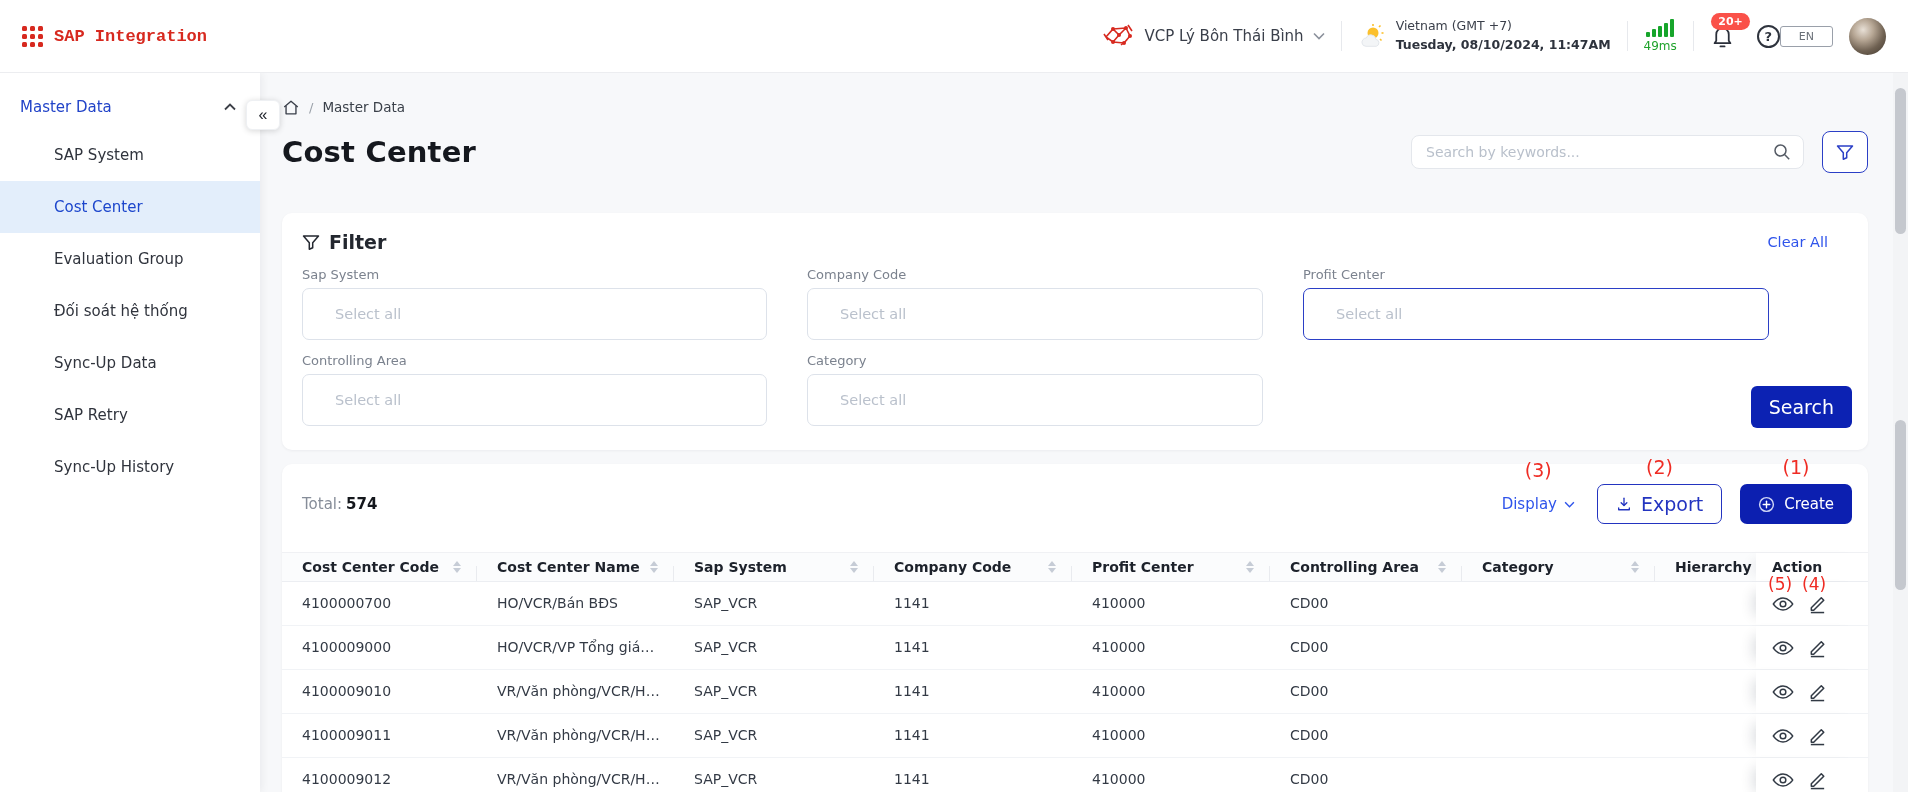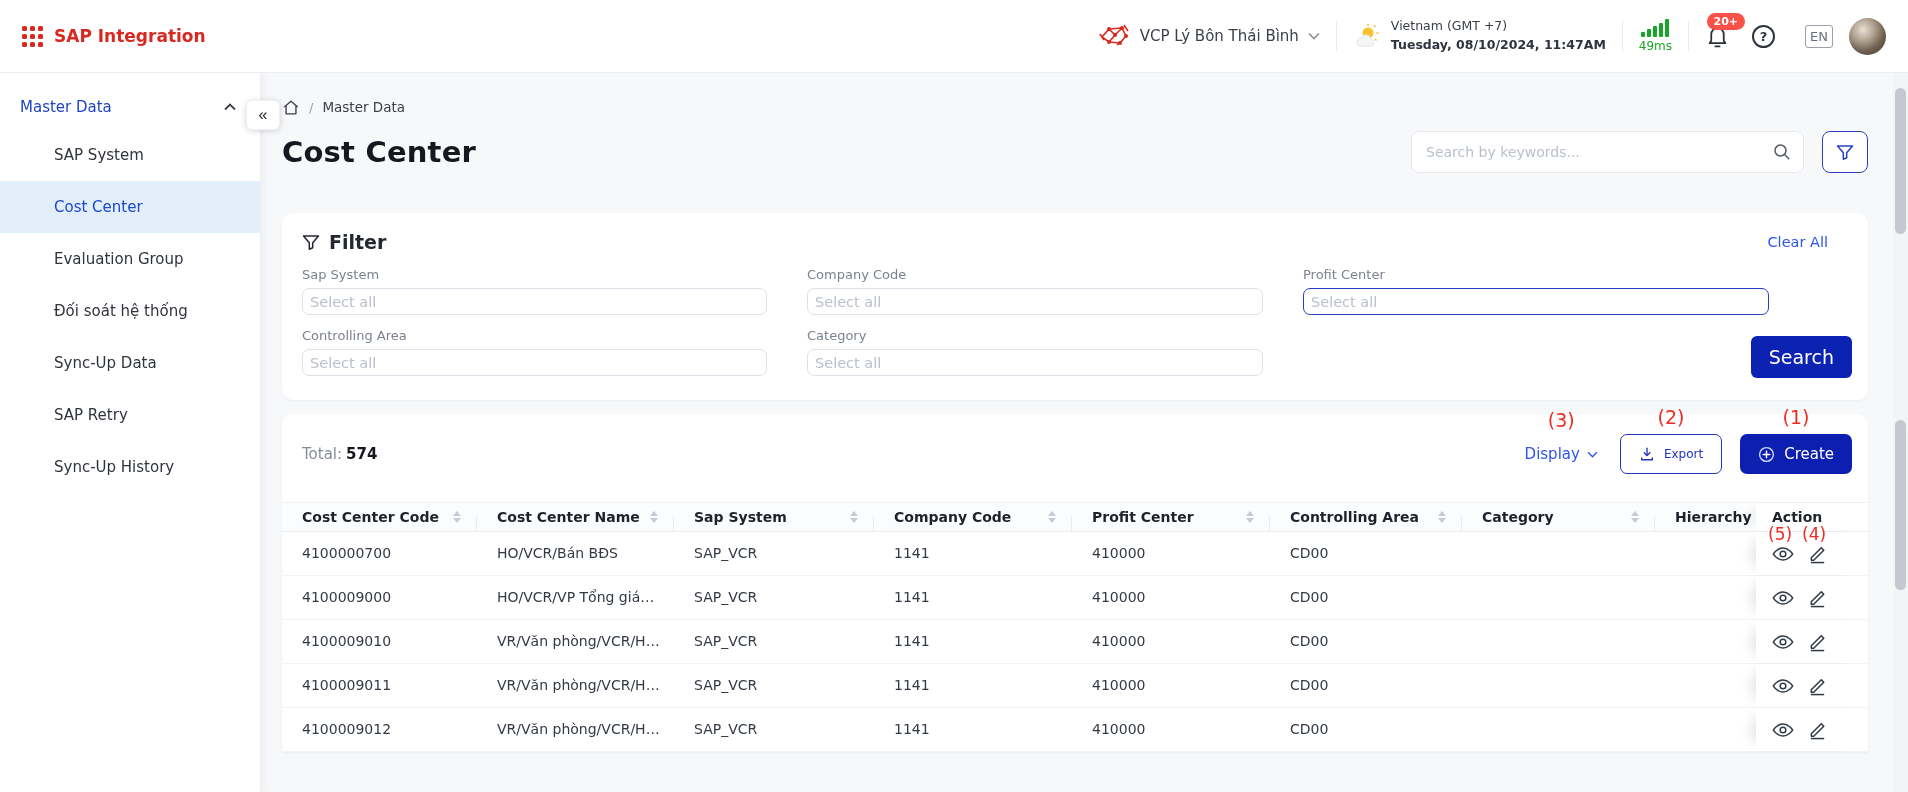--- a/index.html
+++ b/index.html
@@ -7,21 +7,21 @@
   body {
     font-family:"DejaVu Sans","Liberation Sans",sans-serif;
     background:#f7f8fa; color:#2a2f3a; font-size:14px;
   }
   
   .topbar{
     position:fixed; top:0; left:0; width:1908px; height:73px;
     background:#fff; border-bottom:1px solid #ecedf0;
     display:flex; align-items:center; padding:0 22px; z-index:20;
   }
-  .logo-wrap{display:flex;align-items:center;gap:11px;}
+  .logo-wrap{display:flex;align-items:center;gap:11px;font-family:Liberation Mono, monospace;}
   .grid-logo{display:grid;grid-template-columns:repeat(3,5px);grid-template-rows:repeat(3,5px);gap:3px;}
   .grid-logo i{width:5px;height:5px;border-radius:1.5px;background:#d7291f;display:block;}
   .app-title{font-size:17px;font-weight:700;color:#d7291f;}
   .topbar-right{margin-left:auto;display:flex;align-items:center;}
   .user-menu{display:flex;align-items:center;gap:9px;cursor:pointer;}
   .user-name{font-size:15px;color:#3a3f4a;}
   .v-div{width:1px;height:30px;background:#e7e9ed;margin:0 16px;}
   .tz{font-size:12.5px;line-height:1.5;margin-left:10px;}
   .tz-region{color:#3a3f4a;}
   .tz-datetime{color:#2e333d;font-weight:700;}
@@ -37,21 +37,21 @@
     position:absolute;top:-11px;right:-15px;background:#fa5149;color:#fff;
     font-size:11px;font-weight:700;padding:2px 7px;border-radius:10px;line-height:1.2;
   }
   .help-icon{
     width:23px;height:23px;border:2px solid #2e333d;border-radius:50%;
     display:flex;align-items:center;justify-content:center;
     font-size:13px;font-weight:700;color:#2e333d;margin-left:16px;cursor:pointer;
   }
   .lang-box{
     border:1px solid #9aa0aa;border-radius:3px;color:#6a7078;
-    font-size:13px;padding:3px 4px;margin-left:30px;cursor:pointer;
+    font-size:11px;padding:3px 18px;margin-left:0;cursor:pointer;
   }
   .avatar{
     width:37px;height:37px;border-radius:50%;margin-left:16px;cursor:pointer;
     background:radial-gradient(circle at 38% 32%, #e8e0d6 0%, #b7a795 30%, #6f6152 62%, #3e362c 100%);
   }
   
   .sidebar{
     position:fixed;left:0;top:73px;bottom:0;width:260px;background:#fff;
     box-shadow:2px 0 8px rgba(15,23,42,.06);padding-top:12px;z-index:10;
   }
@@ -75,21 +75,21 @@
     position:absolute;left:260px;top:73px;right:0;bottom:0;
     padding:24px 40px 0 22px;overflow:hidden;
   }
   .breadcrumb{display:flex;align-items:center;gap:9px;height:20px;}
   .crumb-sep{color:#9aa0a8;font-size:13px;}
   .crumb{color:#3a4049;font-size:13.5px;}
   .title-row{display:flex;align-items:center;justify-content:space-between;margin-top:14px;width:1586px;}
   .page-title{font-size:29px;font-weight:700;color:#15181e;letter-spacing:.2px;}
   .title-actions{display:flex;align-items:center;}
   .search-wrap{
-    width:393px;height:42px;background:#fff;border:1px solid #e4e7ec;border-radius:8px;
+    width:393px;height:34px;background:#fff;border:1px solid #e4e7ec;border-radius:8px;
     display:flex;align-items:center;padding:0 12px 0 14px;
   }
   .search-wrap input{
     flex:1;border:none;outline:none;font-size:14px;color:#3a4049;background:transparent;
     font-family:inherit;
   }
   .search-wrap input::placeholder{color:#b9c0cb;}
   .filter-toggle{
     width:46px;height:42px;margin-left:18px;background:#fff;border:1.4px solid #2b3fc6;
     border-radius:8px;display:flex;align-items:center;justify-content:center;cursor:pointer;
@@ -101,22 +101,22 @@
   }
   .filter-head{display:flex;align-items:center;justify-content:space-between;}
   .filter-head-left{display:flex;align-items:center;gap:9px;}
   .filter-title{font-size:19px;font-weight:600;color:#23272f;}
   .clear-all{color:#2f54eb;font-size:14.5px;margin-right:16px;cursor:pointer;text-decoration:none;}
   .filter-grid{
     margin-top:14px;display:grid;grid-template-columns:465px 456px 466px;gap:13px 40px;
   }
   .field label{display:block;font-size:13px;color:#7b828e;margin-bottom:6px;}
   .select{
-    height:27px;border:1px solid #dde2ea;border-radius:7px;background:#fff;
-    display:flex;align-items:center;padding:0 7px;cursor:pointer;
+    height:52px;border:1px solid #dde2ea;border-radius:7px;background:#fff;
+    display:flex;align-items:center;padding:0 32px;cursor:pointer;
   }
   .select .ph{color:#bac1cc;font-size:14.5px;}
   .select.focused{border:1.6px solid #2b3fc6;}
   .search-btn{
     position:absolute;right:16px;bottom:22px;height:42px;min-width:84px;padding:0 18px;
     background:#0c22b3;color:#fff;border:none;border-radius:6px;font-size:19px;
     font-family:inherit;cursor:pointer;
   }
   
   .table-card{
@@ -128,21 +128,21 @@
   .total b{color:#14171c;margin-left:4px;}
   .controls{margin-left:auto;display:flex;align-items:center;gap:18px;}
   .anno-wrap{position:relative;}
   .anno{
     position:absolute;top:-26px;left:0;width:100%;text-align:center;
     color:#ef2c24;font-size:19px;line-height:1;z-index:5;
   }
   .display-link{display:flex;align-items:center;gap:7px;color:#2f54eb;font-size:15px;cursor:pointer;padding:8px 4px;}
   .btn-export{
     height:40px;padding:0 18px;border:1.4px solid #2334c0;border-radius:7px;background:#fff;
-    color:#2334c0;font-size:12px;display:flex;align-items:center;gap:9px;cursor:pointer;font-family:inherit;
+    color:#2334c0;font-size:19px;display:flex;align-items:center;gap:9px;cursor:pointer;font-family:inherit;
   }
   .btn-create{
     height:40px;padding:0 18px;border:none;border-radius:7px;background:#0c1fb0;
     color:#fff;font-size:15px;display:flex;align-items:center;gap:9px;cursor:pointer;font-family:inherit;
   }
   .grid-cols{display:grid;grid-template-columns:195px 197px 200px 198px 198px 192px 193px 101px 112px;}
   .thead{height:30px;background:#fbfcfd;border-top:1px solid #f0f1f4;border-bottom:1px solid #eceef2;}
   .th{
     display:flex;align-items:center;justify-content:space-between;
     padding:0 16px 0 20px;font-size:14px;font-weight:700;color:#1d222b;

